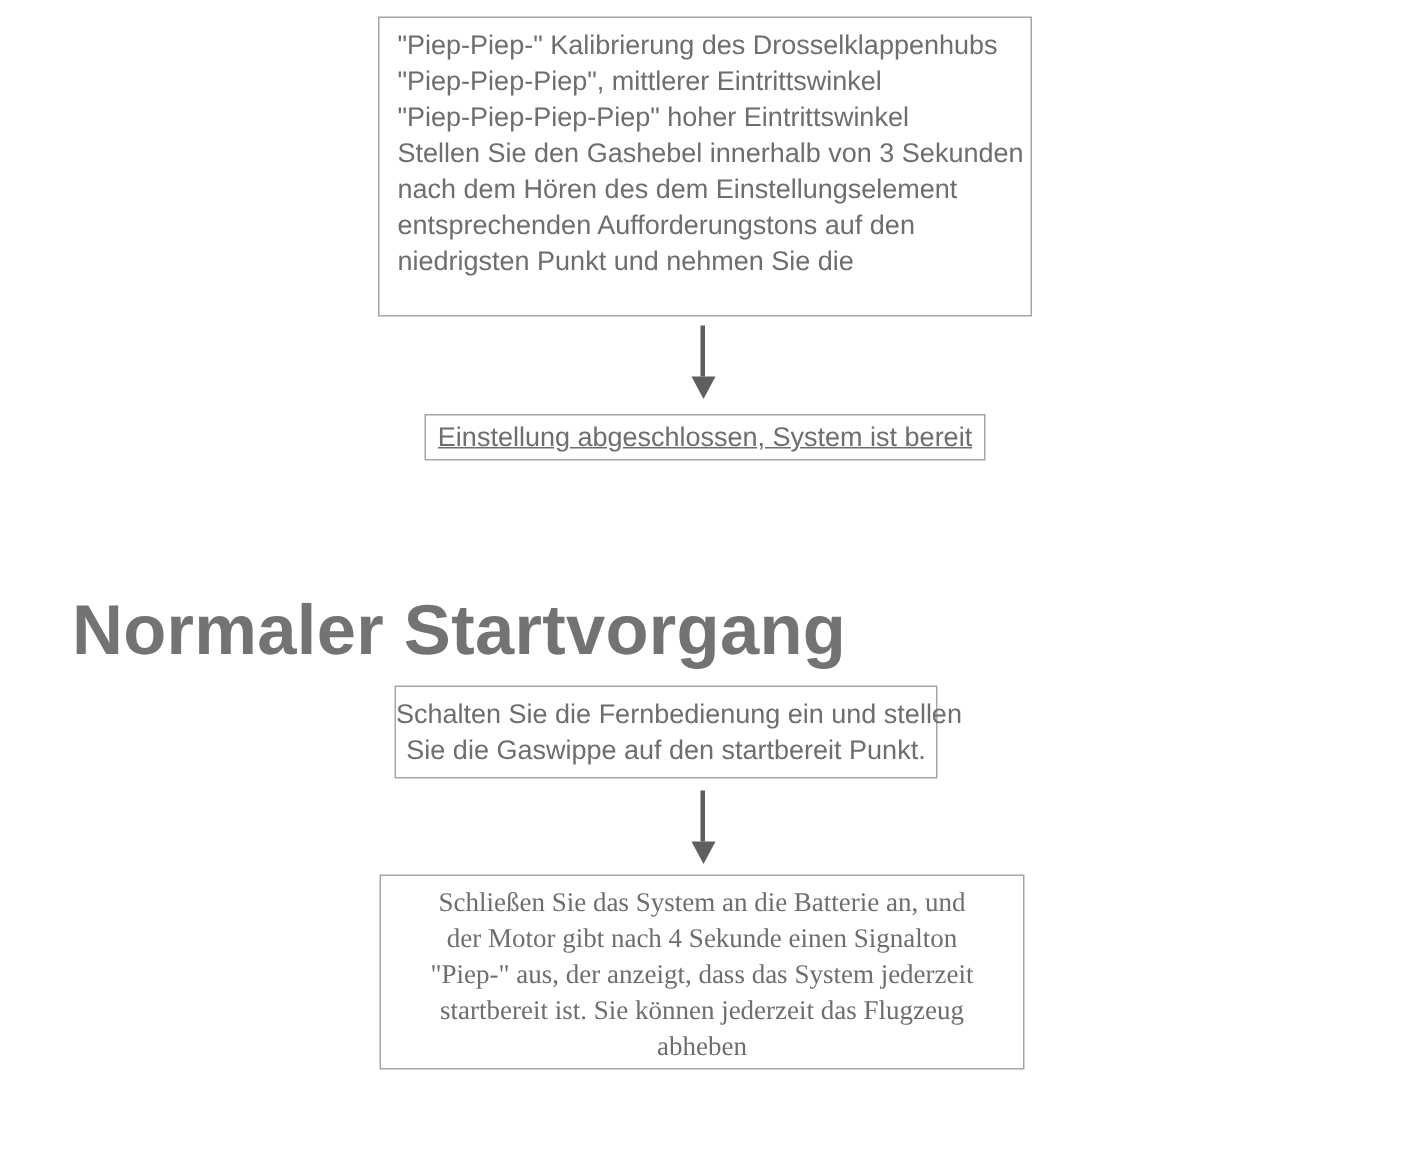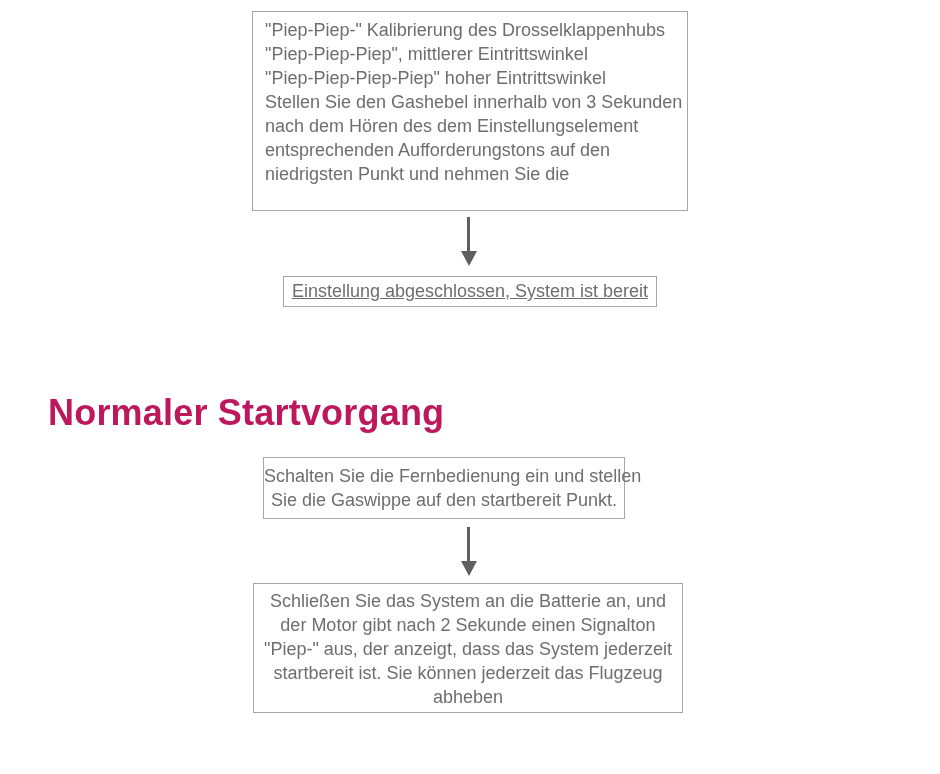--- a/index.html
+++ b/index.html
@@ -38,27 +38,28 @@
     left: 263px; top: 457px;
     width: 362px; height: 62px;
     padding-top: 6px;
     text-align: center;
   }
   .box--step2 {
     left: 253px; top: 583px;
     width: 430px; height: 130px;
     padding-top: 5px;
     text-align: center;
+    font-family: Liberation Serif, serif;
   }
   .section-heading {
     position: absolute;
     left: 48px; top: 392px;
-    font-size: 36px;
+    font-size: 47px;
     font-weight: 600;
-    color: #be185d;
+    color: #737373;
     letter-spacing: 0.2px;
     white-space: nowrap;
   }
   .down-arrow {
     position: absolute;
     left: 460px;
     width: 17px;
     display: flex;
     flex-direction: column;
     align-items: center;
@@ -108,19 +109,19 @@
     <div class="line">Sie die Gaswippe auf den startbereit Punkt.</div>
   </div>
 
   <div class="down-arrow arrow--2">
     <div class="arrow-shaft"></div>
     <div class="arrow-head"></div>
   </div>
 
   <div class="flow-box box--step2">
     <div class="line">Schließen Sie das System an die Batterie an, und</div>
-    <div class="line">der Motor gibt nach 2 Sekunde einen Signalton</div>
+    <div class="line">der Motor gibt nach 4 Sekunde einen Signalton</div>
     <div class="line">"Piep-" aus, der anzeigt, dass das System jederzeit</div>
     <div class="line">startbereit ist. Sie können jederzeit das Flugzeug</div>
     <div class="line">abheben</div>
   </div>
 
 </div>
 
 </body></html>

